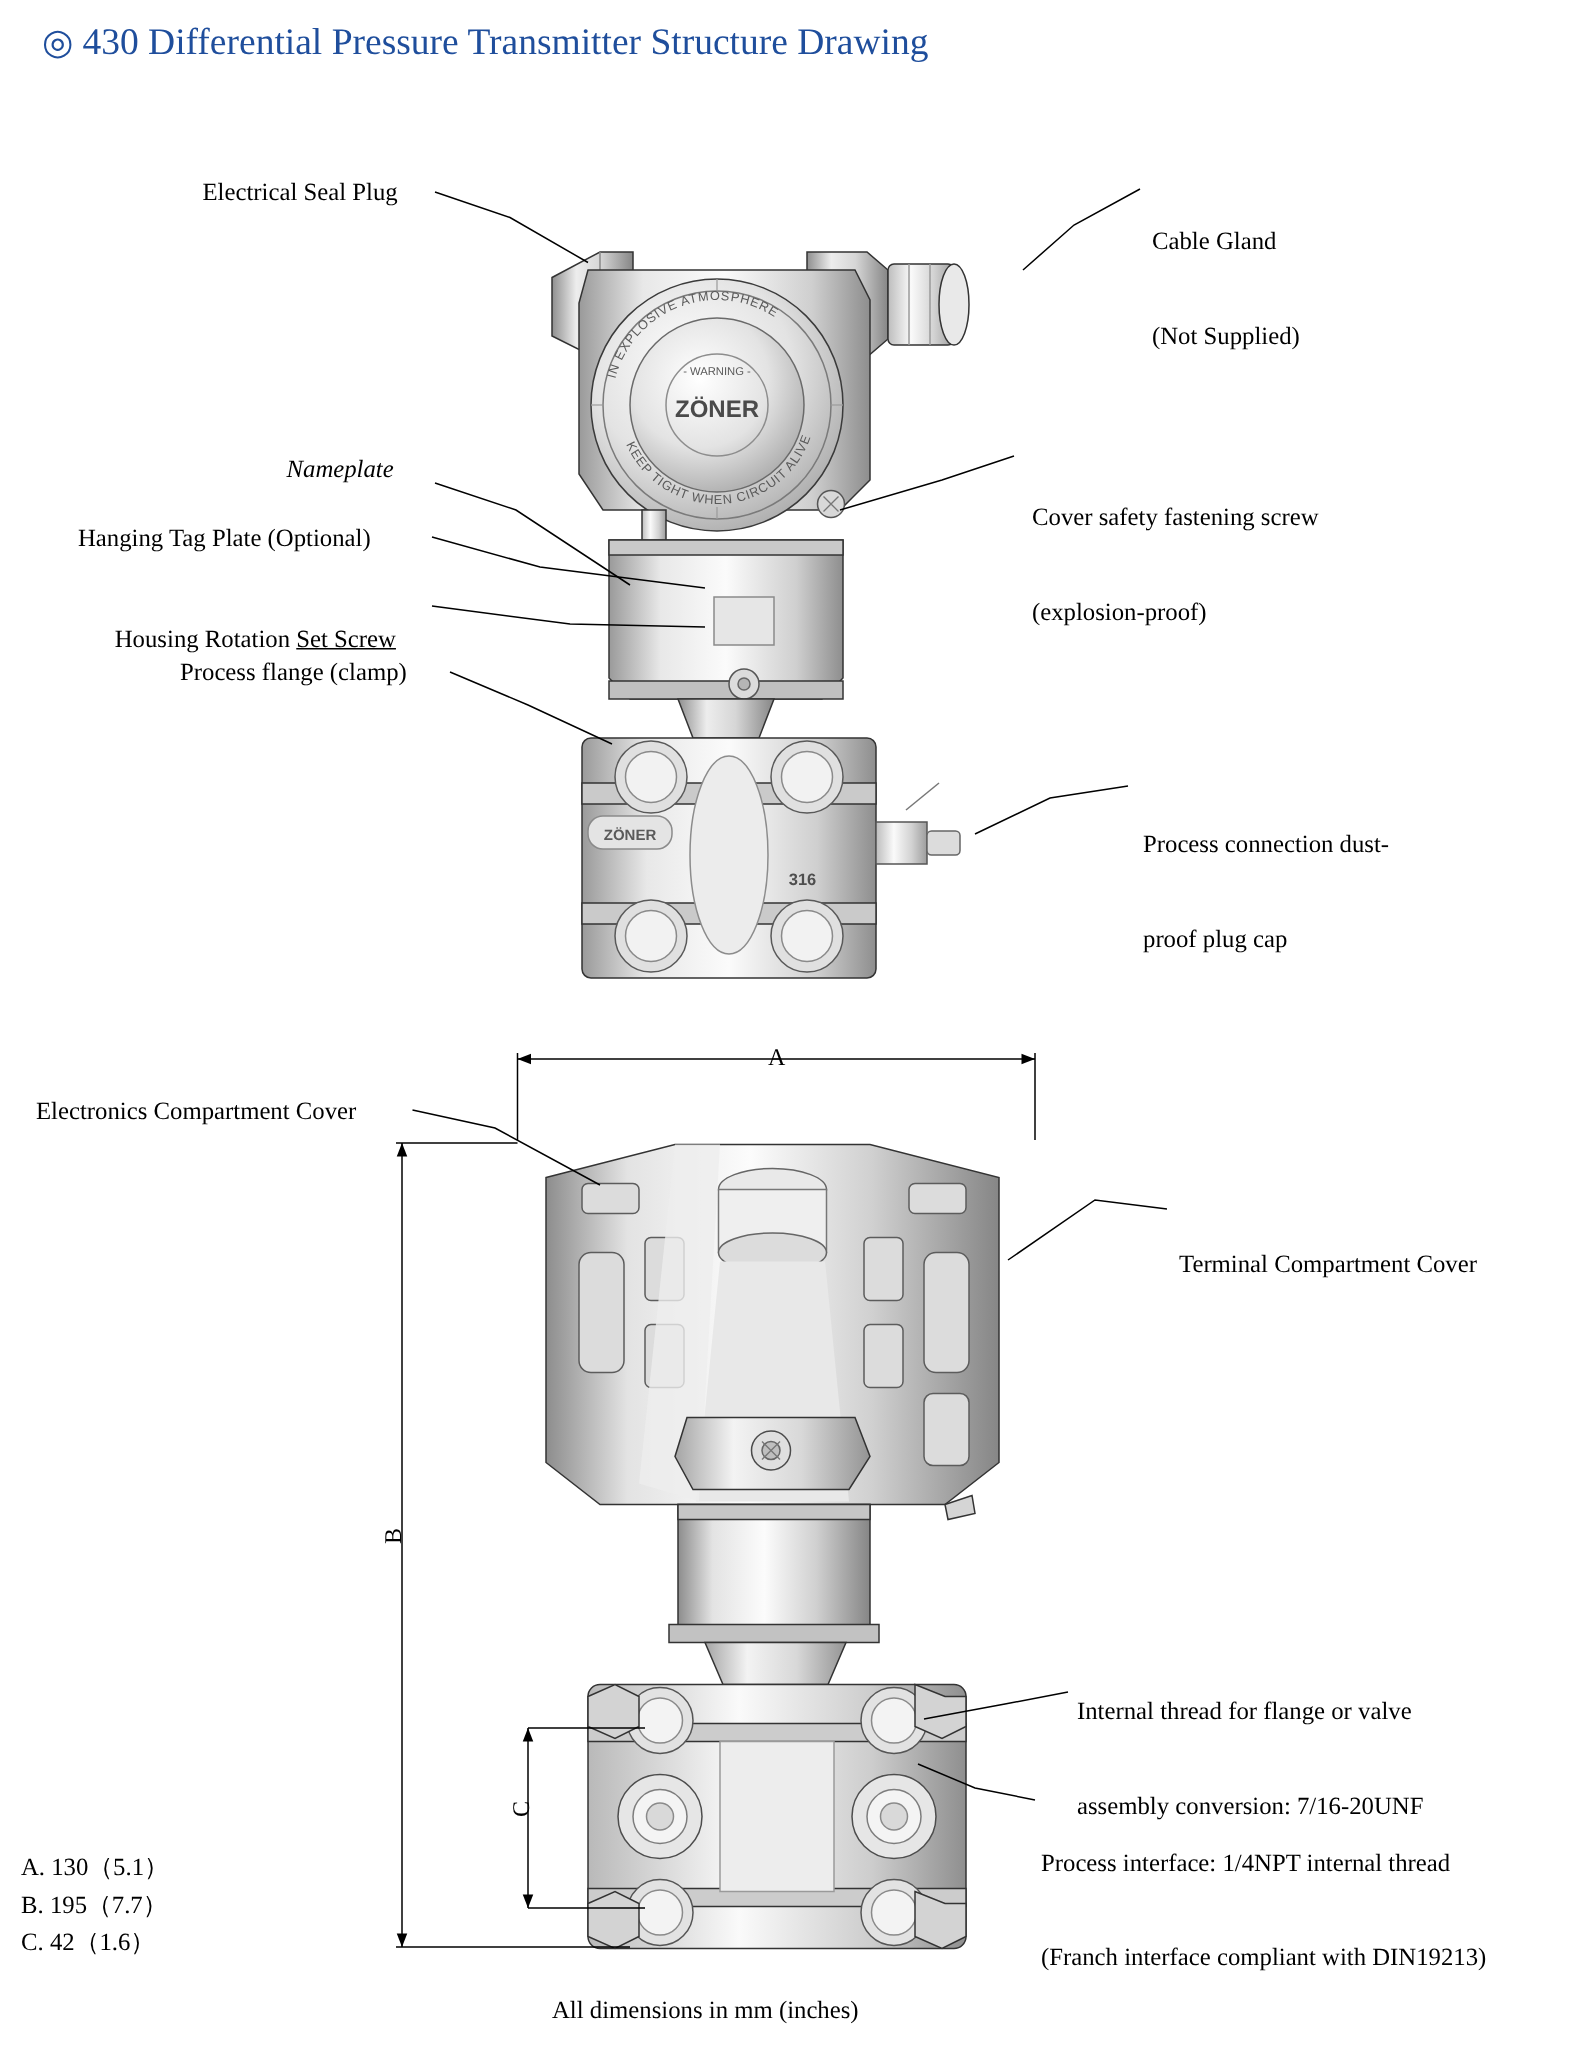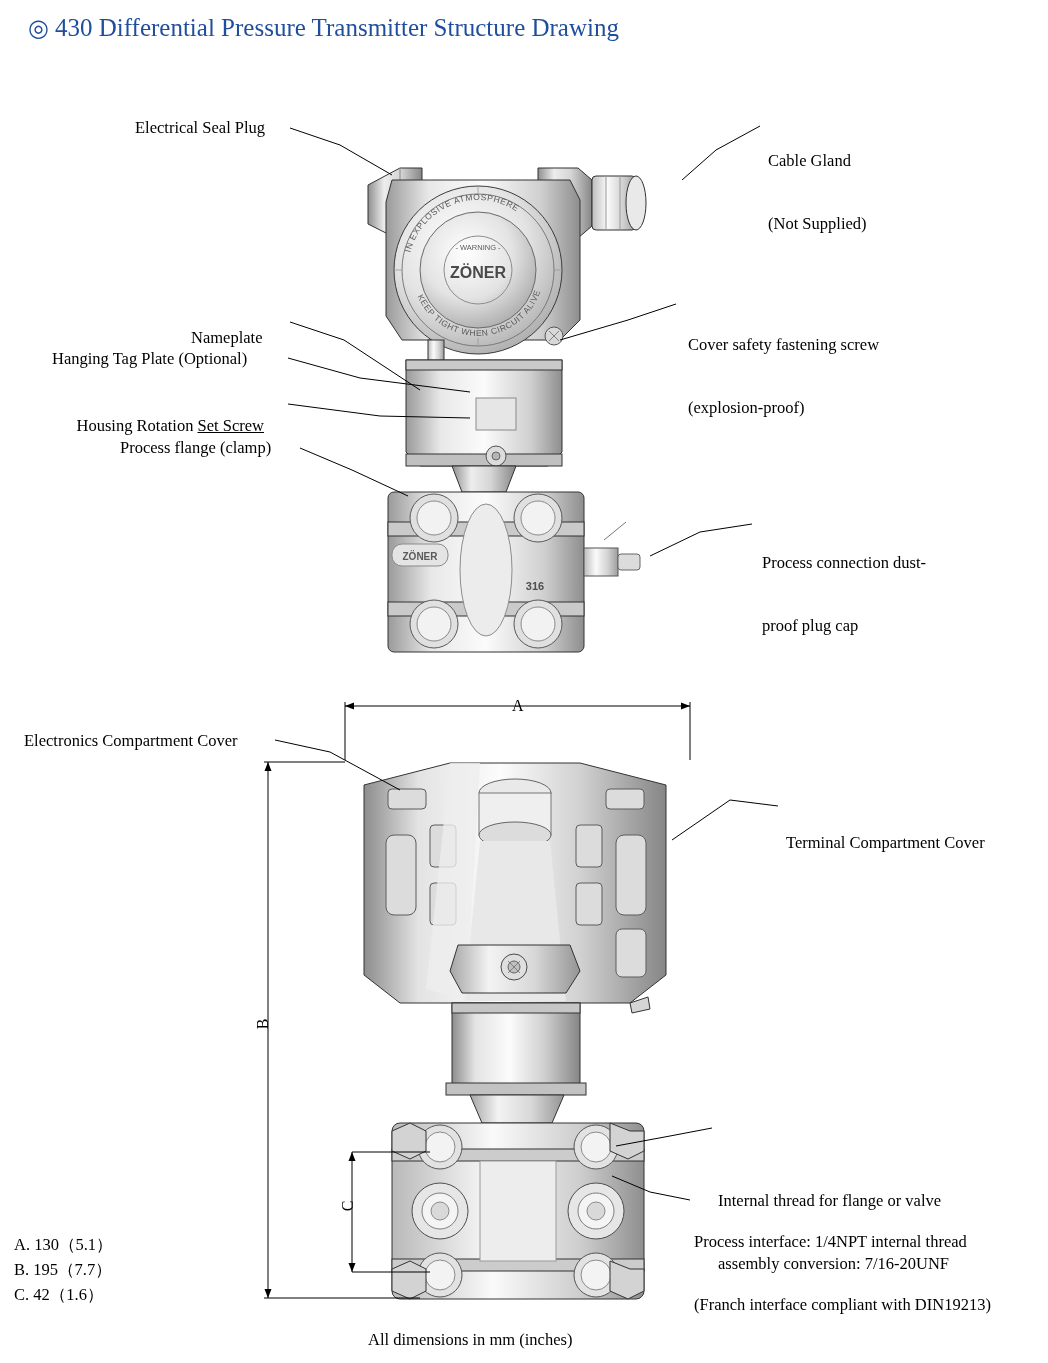--- a/index.html
+++ b/index.html
@@ -331,21 +331,21 @@
     </g>
   </svg>
 
   <div class="lbl" style="left:135px; top:117px;">Electrical Seal Plug</div>
 
   <div class="lbl" style="left:768px; top:108px;">
     <div>Cable Gland</div>
     <div>(Not Supplied)</div>
   </div>
 
-  <div class="lbl" style="left:191px; top:327px;">Nameplate</div>
+  <div class="lbl" style="left:191px; top:302px;font-style:italic;">Nameplate</div>
 
   <div class="lbl" style="left:52px; top:348px;">Hanging Tag Plate (Optional)</div>
 
   <div class="lbl" style="left:60px; top:394px;">
     <span>Housing Rotation </span><u>Set Screw</u>
   </div>
 
   <div class="lbl" style="left:120px; top:437px;">Process flange (clamp)</div>
 
   <div class="lbl" style="left:762px; top:510px;">
@@ -355,21 +355,21 @@
 
   <div class="lbl" style="left:688px; top:292px;">
     <div>Cover safety fastening screw</div>
     <div>(explosion-proof)</div>
   </div>
 
   <div class="lbl" style="left:24px; top:730px;">Electronics Compartment Cover</div>
 
   <div class="lbl" style="left:786px; top:832px;">Terminal Compartment Cover</div>
 
-  <div class="lbl" style="left:718px; top:1148px;">
+  <div class="lbl" style="left:718px; top:1088px;">
     <div>Internal thread for flange or valve</div>
     <div>assembly conversion: 7/16-20UNF</div>
   </div>
 
   <div class="lbl" style="left:694px; top:1189px;">
     <div>Process interface: 1/4NPT internal thread</div>
     <div>(Franch interface compliant with DIN19213)</div>
   </div>
 
   <div class="dimletter" style="left:512px; top:697px;">A</div>

